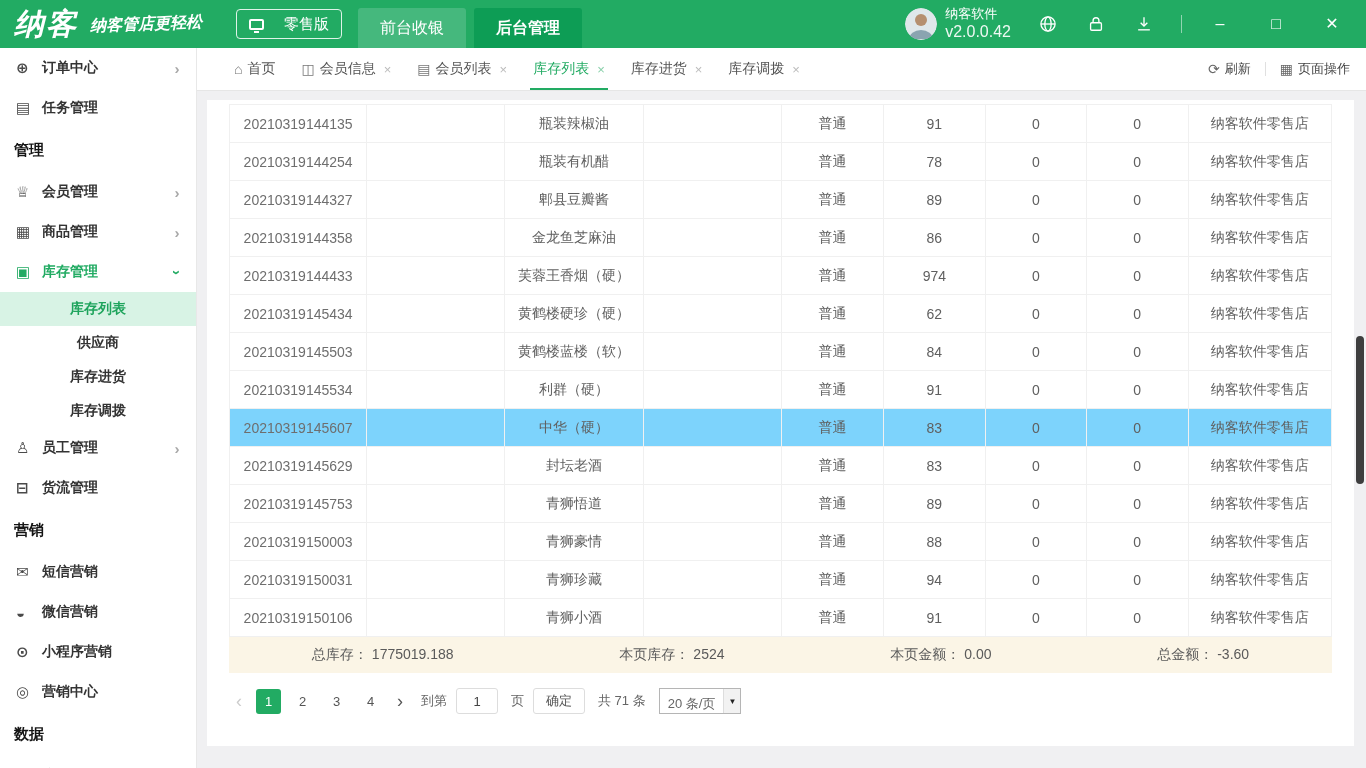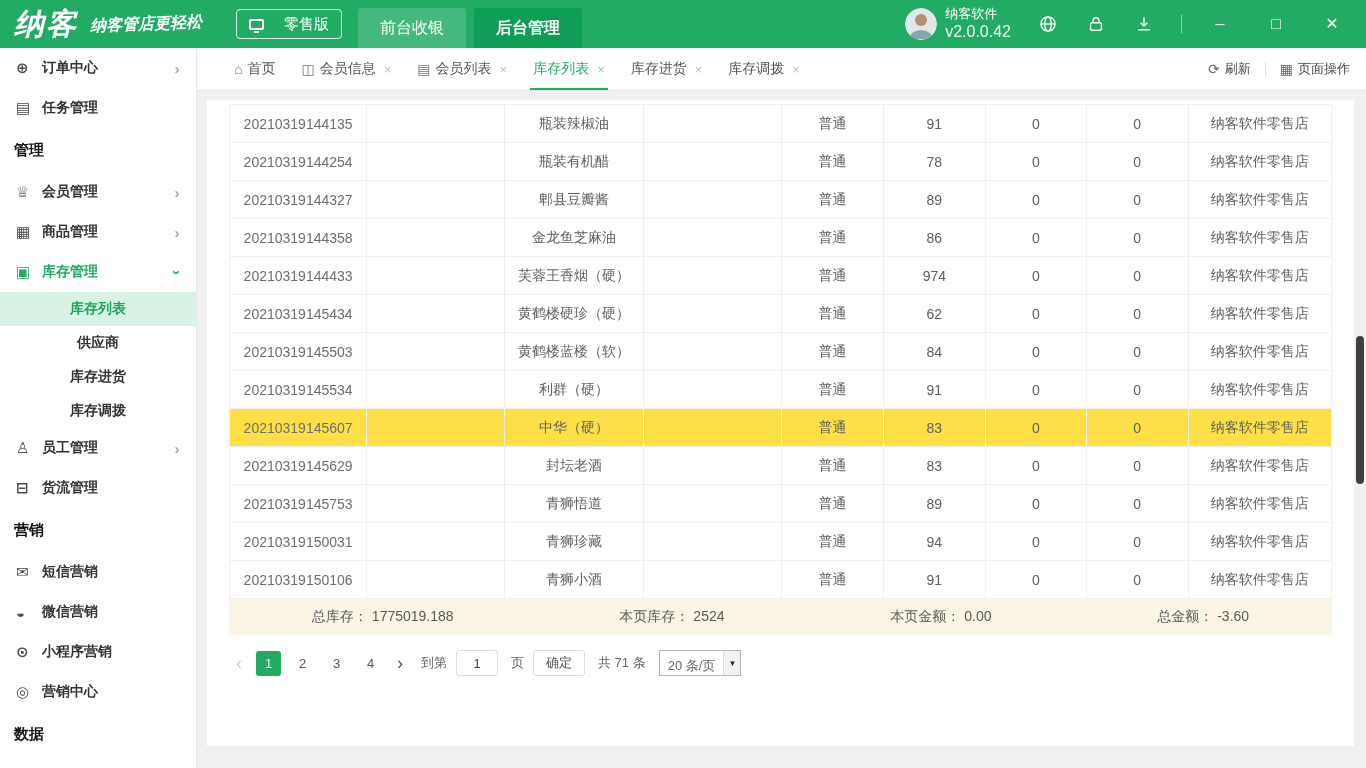--- a/index.html
+++ b/index.html
@@ -54,21 +54,21 @@
   .tb-right{margin-left:auto;display:flex;align-items:center;gap:14px;font-size:13px;color:#444}
   .tb-div{width:1px;height:14px;background:#e0e0e0}
   .tb-btn{display:flex;align-items:center;gap:5px;cursor:default}
   .tb-btn .g{font-size:14px;color:#666}
 
   
   .content{flex:1;padding:9px 12px 0 10px}
   .panel{background:#fff;height:646px;padding:4px 22px 0}
   table.grid{width:100%;border-collapse:collapse;table-layout:fixed}
   .grid td{height:38px;border:1px solid #f0f0f0;text-align:center;font-size:14px;color:#5f5f5f;overflow:hidden;white-space:nowrap;background:#fff}
-  .grid tr.hl td{background:#fde047}
+  .grid tr.hl td{background:#7dd3fc}
   .grid td:nth-child(1){width:136px;color:#6e6e6e}
   .grid td:nth-child(2){width:137px}
   .grid td:nth-child(3){width:137px}
   .grid td:nth-child(4){width:137px}
   .grid td:nth-child(5){width:101px}
   .grid td:nth-child(6){width:101px}
   .grid td:nth-child(7){width:100px}
   .grid td:nth-child(8){width:101px}
   .grid td:nth-child(9){width:142px}
 
@@ -382,20 +382,31 @@
                   <td></td>
                   <td>青狮悟道</td>
                   <td></td>
                   <td>普通</td>
                   <td>89</td>
                   <td>0</td>
                   <td>0</td>
                   <td>纳客软件零售店</td>
                 </tr>
                 <tr class="row">
+                  <td>20210319150003</td>
+                  <td></td>
+                  <td>青狮豪情</td>
+                  <td></td>
+                  <td>普通</td>
+                  <td>88</td>
+                  <td>0</td>
+                  <td>0</td>
+                  <td>纳客软件零售店</td>
+                </tr>
+                <tr class="row">
                   <td>20210319150031</td>
                   <td></td>
                   <td>青狮珍藏</td>
                   <td></td>
                   <td>普通</td>
                   <td>94</td>
                   <td>0</td>
                   <td>0</td>
                   <td>纳客软件零售店</td>
                 </tr>

